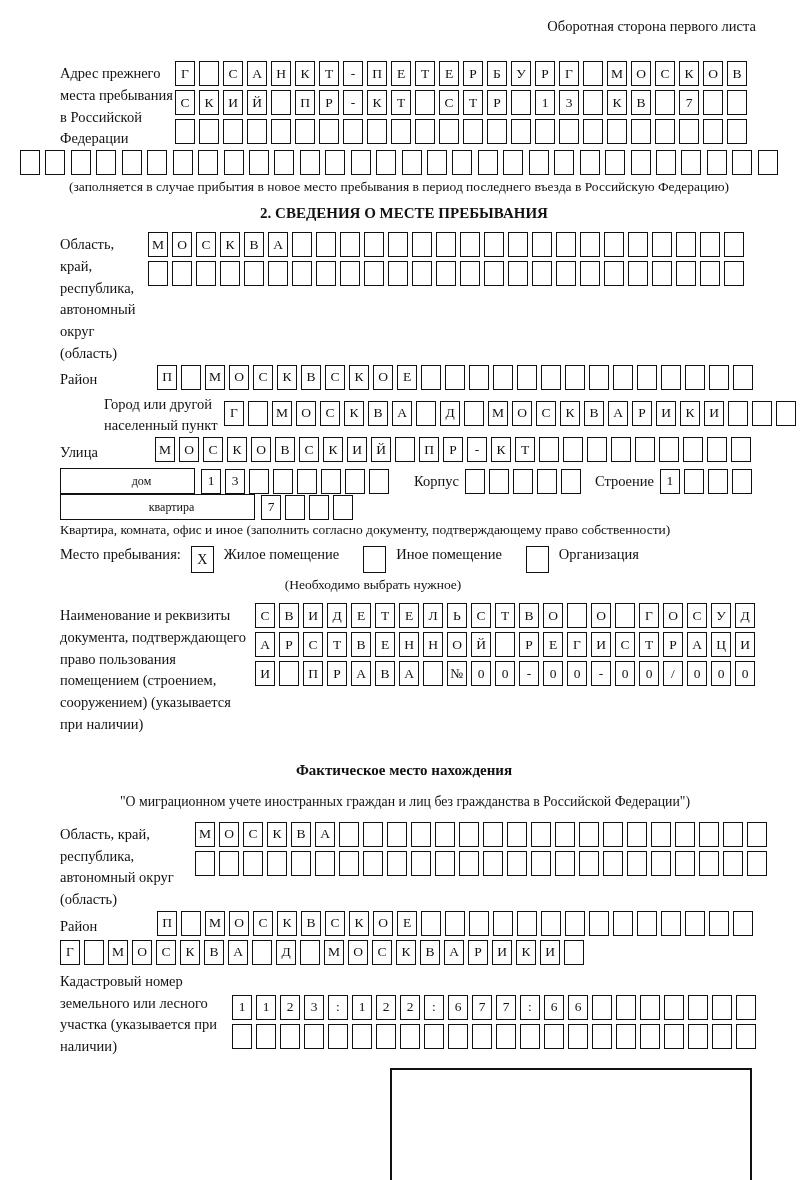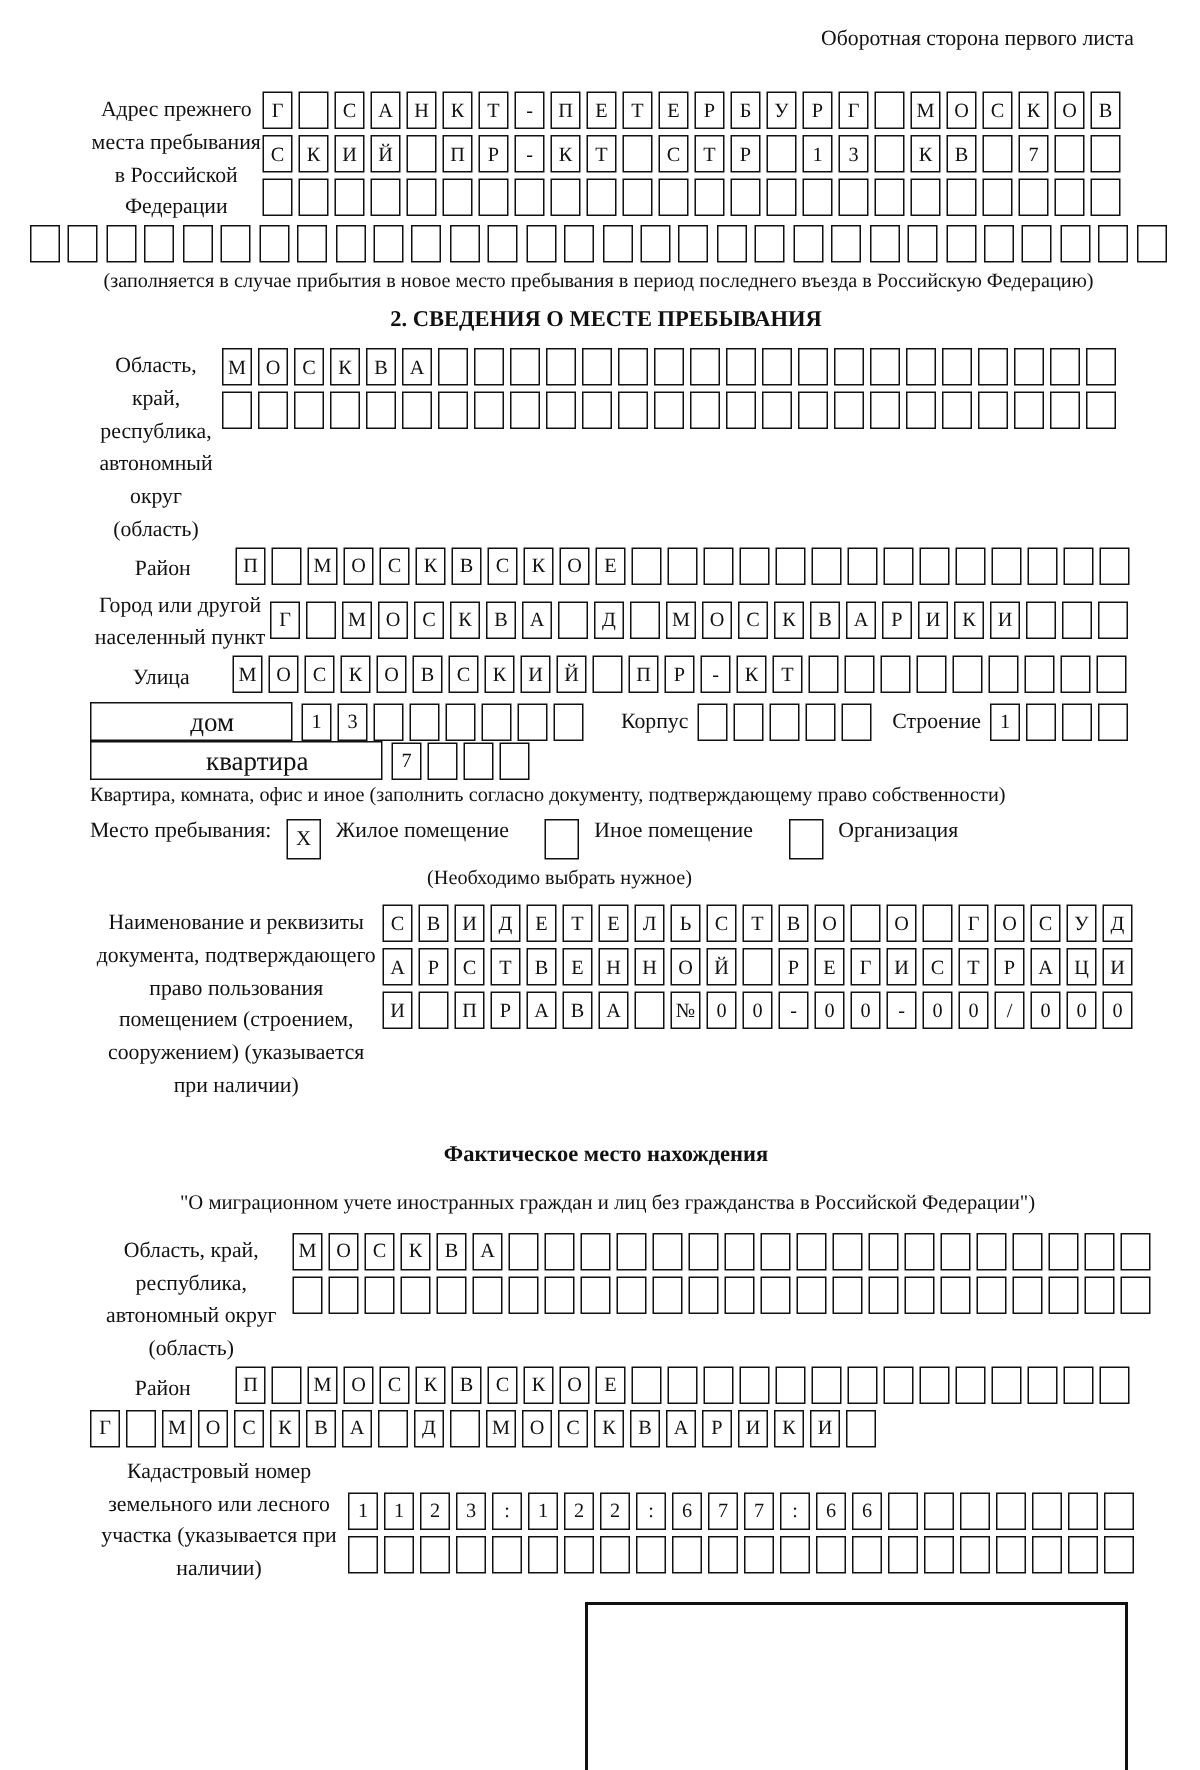--- a/index.html
+++ b/index.html
@@ -3,35 +3,35 @@
 <meta charset="utf-8">
 <style>
   * { box-sizing: border-box; }
   html,body { margin:0; padding:0; background:#fff; }
   .page {
     width:800px; min-height:1180px; background:#fff; color:#111;
     font-family:"Liberation Serif","DejaVu Serif",serif;
     padding:12px 42px 24px 60px; position:relative;
   }
   .hdr-right { text-align:right; font-size:14.5px; margin:6px 2px 26px 0; }
-  .frow { display:flex; align-items:flex-start;text-align:center; }
+  .frow { display:flex; align-items:flex-start; }
   .frow.vcenter { align-items:center; }
   .flabel { font-size:14.5px; line-height:1.5; flex:0 0 auto; padding-top:2px; }
   .rows { flex:1 1 auto; }
   .box-row { display:flex; gap:4px; margin-bottom:4px; }
   .cell {
     flex:0 0 auto; width:20px; height:25px; border:1.6px solid #111;
     display:flex; align-items:center; justify-content:center;
     font-size:13.5px; background:#fff;
   }
   .row-full { margin-left:-40px; width:758px; justify-content:space-between; gap:0; }
   .note-c { text-align:center; font-size:13.5px; margin:2px 0 4px -40px; width:758px; }
   .sect-title { text-align:center; font-weight:bold; font-size:15px; margin:10px 0 10px -10px; }
   .widebox { border:1.6px solid #111; height:26px; display:flex; align-items:center;
-             justify-content:center; font-size:18px; flex:0 0 auto;padding-left:28px; }
+             justify-content:center; font-size:12px; flex:0 0 auto;padding-left:28px; }
   .caption { font-size:13.5px; margin:2px 0 6px 0; }
   .inline-lbl { font-size:14.5px; flex:0 0 auto; }
   .cb { width:23px; height:27px; border:1.6px solid #111; display:flex; align-items:center;
         justify-content:center; font-size:14px; flex:0 0 auto; }
   .cb-row { display:flex; gap:10px; margin-top:8px; }
   .small-note { text-align:center; font-size:13.5px; margin:4px 0 10px -60px; width:700px;padding-left:46px; }
   .fact-note { text-align:center; font-size:13.8px; line-height:1.55; margin-left:-20px; width:730px; }
   .stamp-wrap { width:366px; margin-left:auto; margin-right:2px; margin-top:10px; }
   .stamp-box { width:362px; height:172px; border:2px solid #111; background:#fff; }
 </style>
@@ -248,21 +248,21 @@
           <span class="cell">&nbsp;</span>
           <span class="cell">&nbsp;</span>
           <span class="cell">&nbsp;</span>
           <span class="cell">&nbsp;</span>
           <span class="cell">&nbsp;</span>
         </div>
     </div>
   </div>
 
   <div class="frow vcenter">
-    <div class="flabel" style="width:120px; padding-top:0;">Город или другой населенный пункт</div>
+    <div class="flabel" style="width:120px; padding-top:0;margin-left:44px;">Город или другой населенный пункт</div>
     <div class="rows">
       <div class="box-row">
           <span class="cell">Г</span>
           <span class="cell">&nbsp;</span>
           <span class="cell">М</span>
           <span class="cell">О</span>
           <span class="cell">С</span>
           <span class="cell">К</span>
           <span class="cell">В</span>
           <span class="cell">А</span>

